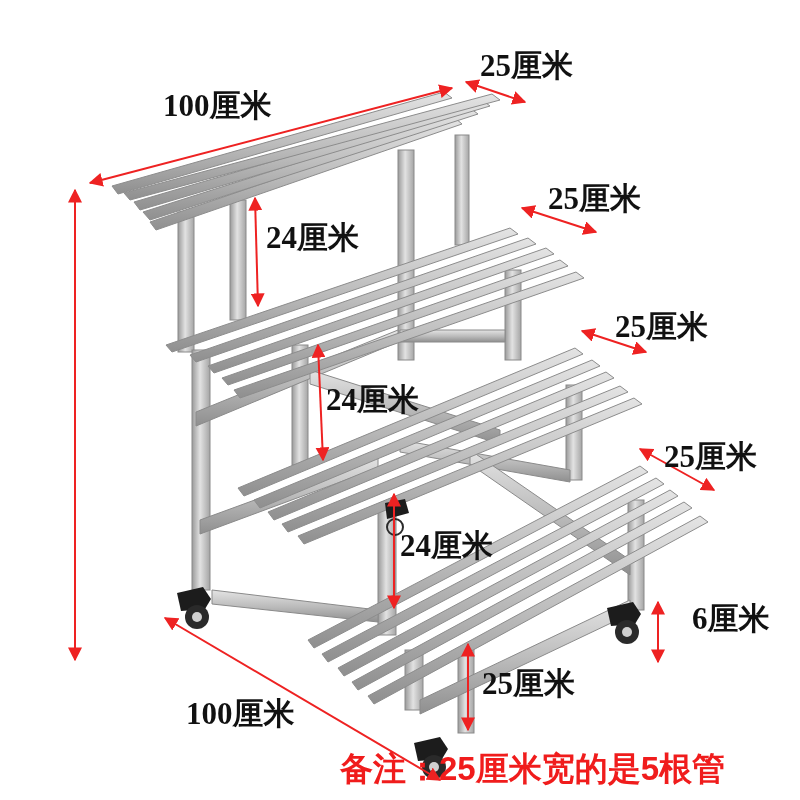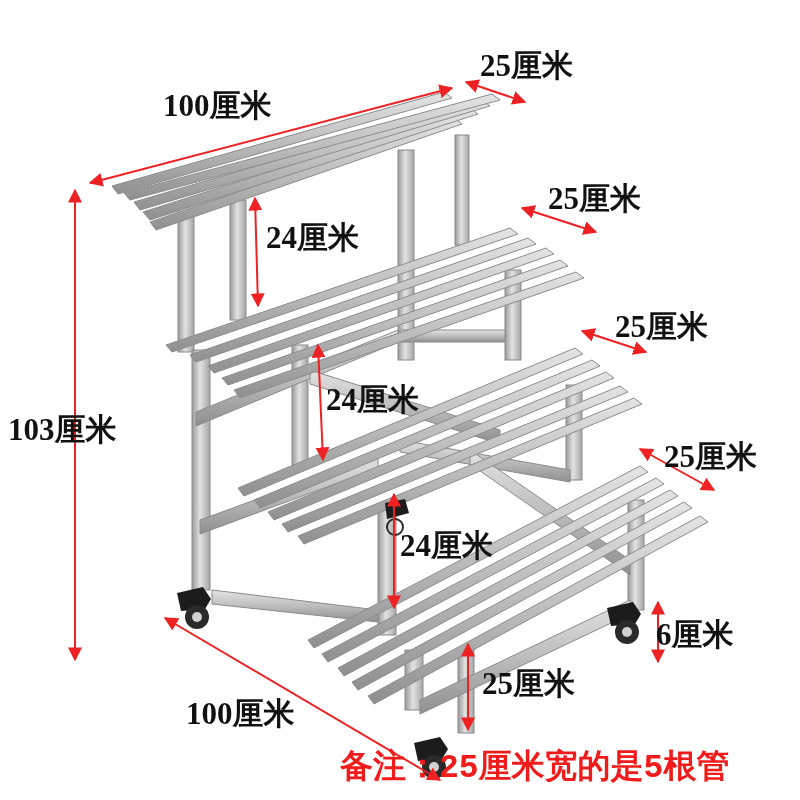--- a/index.html
+++ b/index.html
@@ -10,21 +10,21 @@
     font-family: Liberation Serif, serif;
     font-weight: bold;
     color: #111111;
     white-space: nowrap;
     line-height: 1;
   }
   .dim-label.lg { font-size: 31px; }
   .note {
     position: absolute;
     left: 340px; top: 752px;
-    font-family: Liberation Mono, monospace;
+    font-family: Liberation Sans, sans-serif;
     font-weight: bold;
     font-size: 33px;
     color: #f01c1c;
     white-space: nowrap;
     line-height: 1;
   }
 </style>
 </head>
 <body>
 
@@ -143,22 +143,21 @@
       <line x1="658" y1="602" x2="658" y2="662"></line>
       <line x1="165" y1="618" x2="440" y2="780"></line>
     </g>
   </svg>
 
   <div class="dim-label lg" style="left:163px; top:90px;">100厘米</div>
   <div class="dim-label lg" style="left:480px; top:50px;">25厘米</div>
   <div class="dim-label lg" style="left:548px; top:183px;">25厘米</div>
   <div class="dim-label lg" style="left:615px; top:311px;">25厘米</div>
   <div class="dim-label lg" style="left:664px; top:441px;">25厘米</div>
-  <div class="dim-label lg" style="left:8px; top:414px;">103厘米</div>
   <div class="dim-label lg" style="left:266px; top:222px;">24厘米</div>
   <div class="dim-label lg" style="left:326px; top:384px;">24厘米</div>
   <div class="dim-label lg" style="left:400px; top:530px;">24厘米</div>
   <div class="dim-label lg" style="left:482px; top:668px;">25厘米</div>
-  <div class="dim-label lg" style="left:656px; top:603px;margin-top:16px;">6厘米</div>
+  <div class="dim-label lg" style="left:692px; top:603px;">6厘米</div>
   <div class="dim-label lg" style="left:186px; top:698px;">100厘米</div>
 
   <div class="note">备注：25厘米宽的是5根管</div>
 </div>
 
 </body></html>

